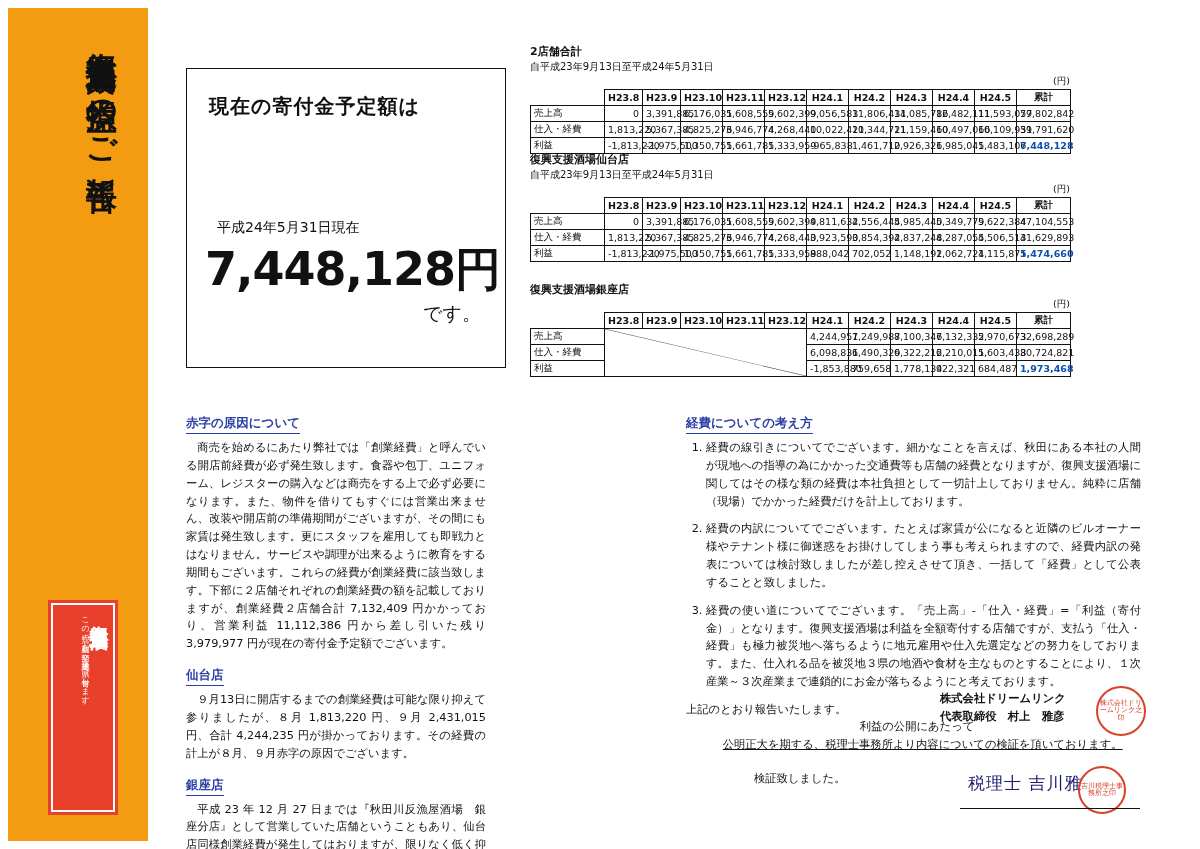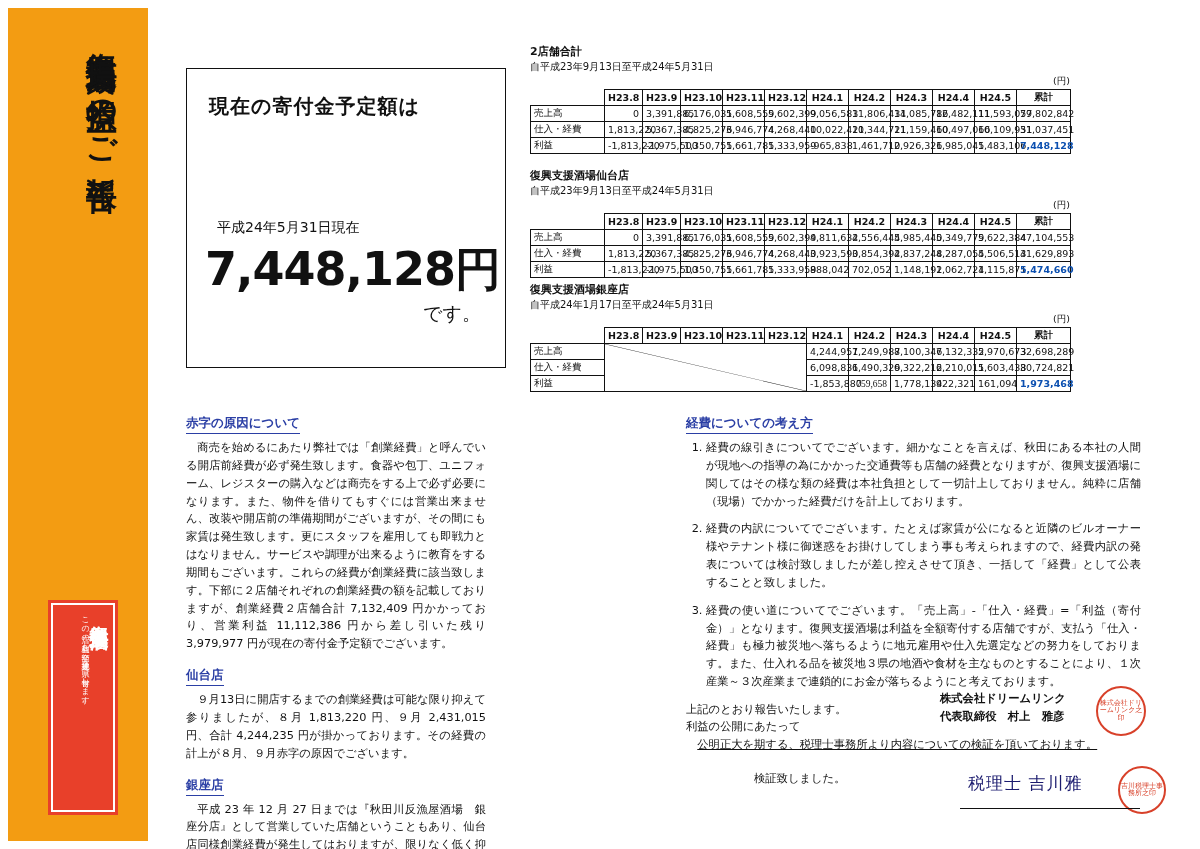--- a/index.html
+++ b/index.html
@@ -170,41 +170,41 @@
               <td class="num" style="width: 38px;">1,813,220</td>
               <td class="num" style="width: 38px;">5,367,385</td>
               <td class="num" style="width: 42px;">4,825,276</td>
               <td class="num" style="width: 42px;">3,946,774</td>
               <td class="num" style="width: 42px;">4,268,440</td>
               <td class="num" style="width: 42px;">10,022,421</td>
               <td class="num" style="width: 42px;">10,344,721</td>
               <td class="num" style="width: 42px;">11,159,460</td>
               <td class="num" style="width: 42px;">10,497,066</td>
               <td class="num" style="width: 42px;">10,109,951</td>
-              <td class="num" style="width: 54px;">31,037,451</td>
+              <td class="num" style="width: 54px;">39,791,620</td>
             </tr>
             <tr>
               <td class="lbl">利益</td>
               <td class="num" style="width: 38px;">-1,813,220</td>
               <td class="num" style="width: 38px;">-1,975,500</td>
               <td class="num" style="width: 42px;">1,350,755</td>
               <td class="num" style="width: 42px;">1,661,785</td>
               <td class="num" style="width: 42px;">1,333,959</td>
               <td class="num" style="width: 42px;">-965,838</td>
               <td class="num" style="width: 42px;">1,461,710</td>
               <td class="num" style="width: 42px;">2,926,326</td>
               <td class="num" style="width: 42px;">1,985,045</td>
               <td class="num" style="width: 42px;">1,483,106</td>
               <td class="num hl" style="width: 54px;">7,448,128</td>
             </tr>
           </tbody>
         </table>
       </div>
     </div>
-  <div class="tbl-block" style="left:530px;top:168px;width:650px;" id="tb1">
+  <div class="tbl-block" style="left:530px;top:152px;width:650px;" id="tb1">
       <div>
         <div class="tbl-head1">復興支援酒場仙台店</div>
         <div class="tbl-head2">自平成23年9月13日至平成24年5月31日</div>
         <div class="yen-unit" style="width: 540px;">(円)</div>
         <table class="fin" style="width: 540px;">
           <thead>
             <tr>
               <th class="lblhdr"></th>
               <th style="width: 38px;">H23.8</th>
               <th style="width: 38px;">H23.9</th>
@@ -262,21 +262,20 @@
               <td class="num" style="width: 42px;">1,115,871</td>
               <td class="num hl" style="width: 54px;">5,474,660</td>
             </tr>
           </tbody>
         </table>
       </div>
     </div>
   <div class="tbl-block" style="left:530px;top:282px;width:650px;" id="tb2">
       <div>
         <div class="tbl-head1">復興支援酒場銀座店</div>
-        <div class="tbl-head2">自平成24年1月17日至平成24年5月31日</div>
         <div class="yen-unit" style="width: 540px;">(円)</div>
         <table class="fin" style="width: 540px;">
           <thead>
             <tr>
               <th class="lblhdr"></th>
               <th style="width: 38px;">H23.8</th>
               <th style="width: 38px;">H23.9</th>
               <th style="width: 42px;">H23.10</th>
               <th style="width: 42px;">H23.11</th>
               <th style="width: 42px;">H23.12</th>
@@ -308,24 +307,24 @@
               <td class="num" style="width: 42px;">6,098,831</td>
               <td class="num" style="width: 42px;">6,490,329</td>
               <td class="num" style="width: 42px;">6,322,212</td>
               <td class="num" style="width: 42px;">6,210,011</td>
               <td class="num" style="width: 42px;">5,603,438</td>
               <td class="num" style="width: 54px;">30,724,821</td>
             </tr>
             <tr>
               <td class="lbl">利益</td>
               <td class="num" style="width: 42px;">-1,853,880</td>
-              <td class="num" style="width: 42px; font-family: Liberation Serif, serif;">759,658</td>
+              <td class="num" style="width: 42px;">759,658</td>
               <td class="num" style="width: 42px;">1,778,134</td>
               <td class="num" style="width: 42px;">922,321</td>
-              <td class="num" style="width: 42px;">161,094</td>
+              <td class="num" style="width: 42px;">684,487</td>
               <td class="num hl" style="width: 54px;">1,973,468</td>
             </tr>
           </tbody>
         </table>
       </div>
     </div>
 
   <div class="col" style="left:186px;top:412px;width:300px;">
     <div class="sec-title">赤字の原因について</div>
     <p class="para">商売を始めるにあたり弊社では「創業経費」と呼んでいる開店前経費が必ず発生致します。食器や包丁、ユニフォーム、レジスターの購入などは商売をする上で必ず必要になります。また、物件を借りてもすぐには営業出来ません、改装や開店前の準備期間がございますが、その間にも家賃は発生致します。更にスタッフを雇用しても即戦力とはなりません。サービスや調理が出来るように教育をする期間もございます。これらの経費が創業経費に該当致します。下部に２店舗それぞれの創業経費の額を記載しておりますが、創業経費２店舗合計 7,132,409 円かかっており、営業利益 11,112,386 円から差し引いた残り 3,979,977 円が現在の寄付金予定額でございます。</p>
@@ -344,26 +343,26 @@
       </ol>
     <p class="para noind" style="margin-top:4px;">上記のとおり報告いたします。</p>
   </div>
 
   <div class="sig-block" style="left:940px;top:690px;width:240px;">
     <div class="sig-name">株式会社ドリームリンク</div>
     <div class="sig-name">代表取締役　村上　雅彦</div>
   </div>
   <div class="red-seal" style="left:1096px;top:686px;">株式会社ドリームリンク之印</div>
 
-  <div class="sig-block" style="left:686px;top:718px;width:430px;">
+  <div class="sig-block" style="left:702px;top:718px;width:430px;text-align:center;">
     <div>利益の公開にあたって</div>
     <div style="text-indent:1em;text-decoration:underline;">公明正大を期する、税理士事務所より内容についての検証を頂いております。</div>
   </div>
 
   <div class="sig-block" style="left:686px;top:770px;width:260px;">
     <div style="margin-left:68px;">検証致しました。</div>
   </div>
 
   <div class="handwrite" style="left:968px;top:772px;">税理士 吉川雅</div>
-  <div class="red-seal" style="left:1078px;top:766px;width:44px;height:44px;margin-left:40px;">吉川税理士事務所之印</div>
+  <div class="red-seal" style="left:1078px;top:766px;width:44px;height:44px;">吉川税理士事務所之印</div>
   <div class="sign-line" style="left:960px;top:808px;width:180px;"></div>
 
 </div>
 
 </body></html>

